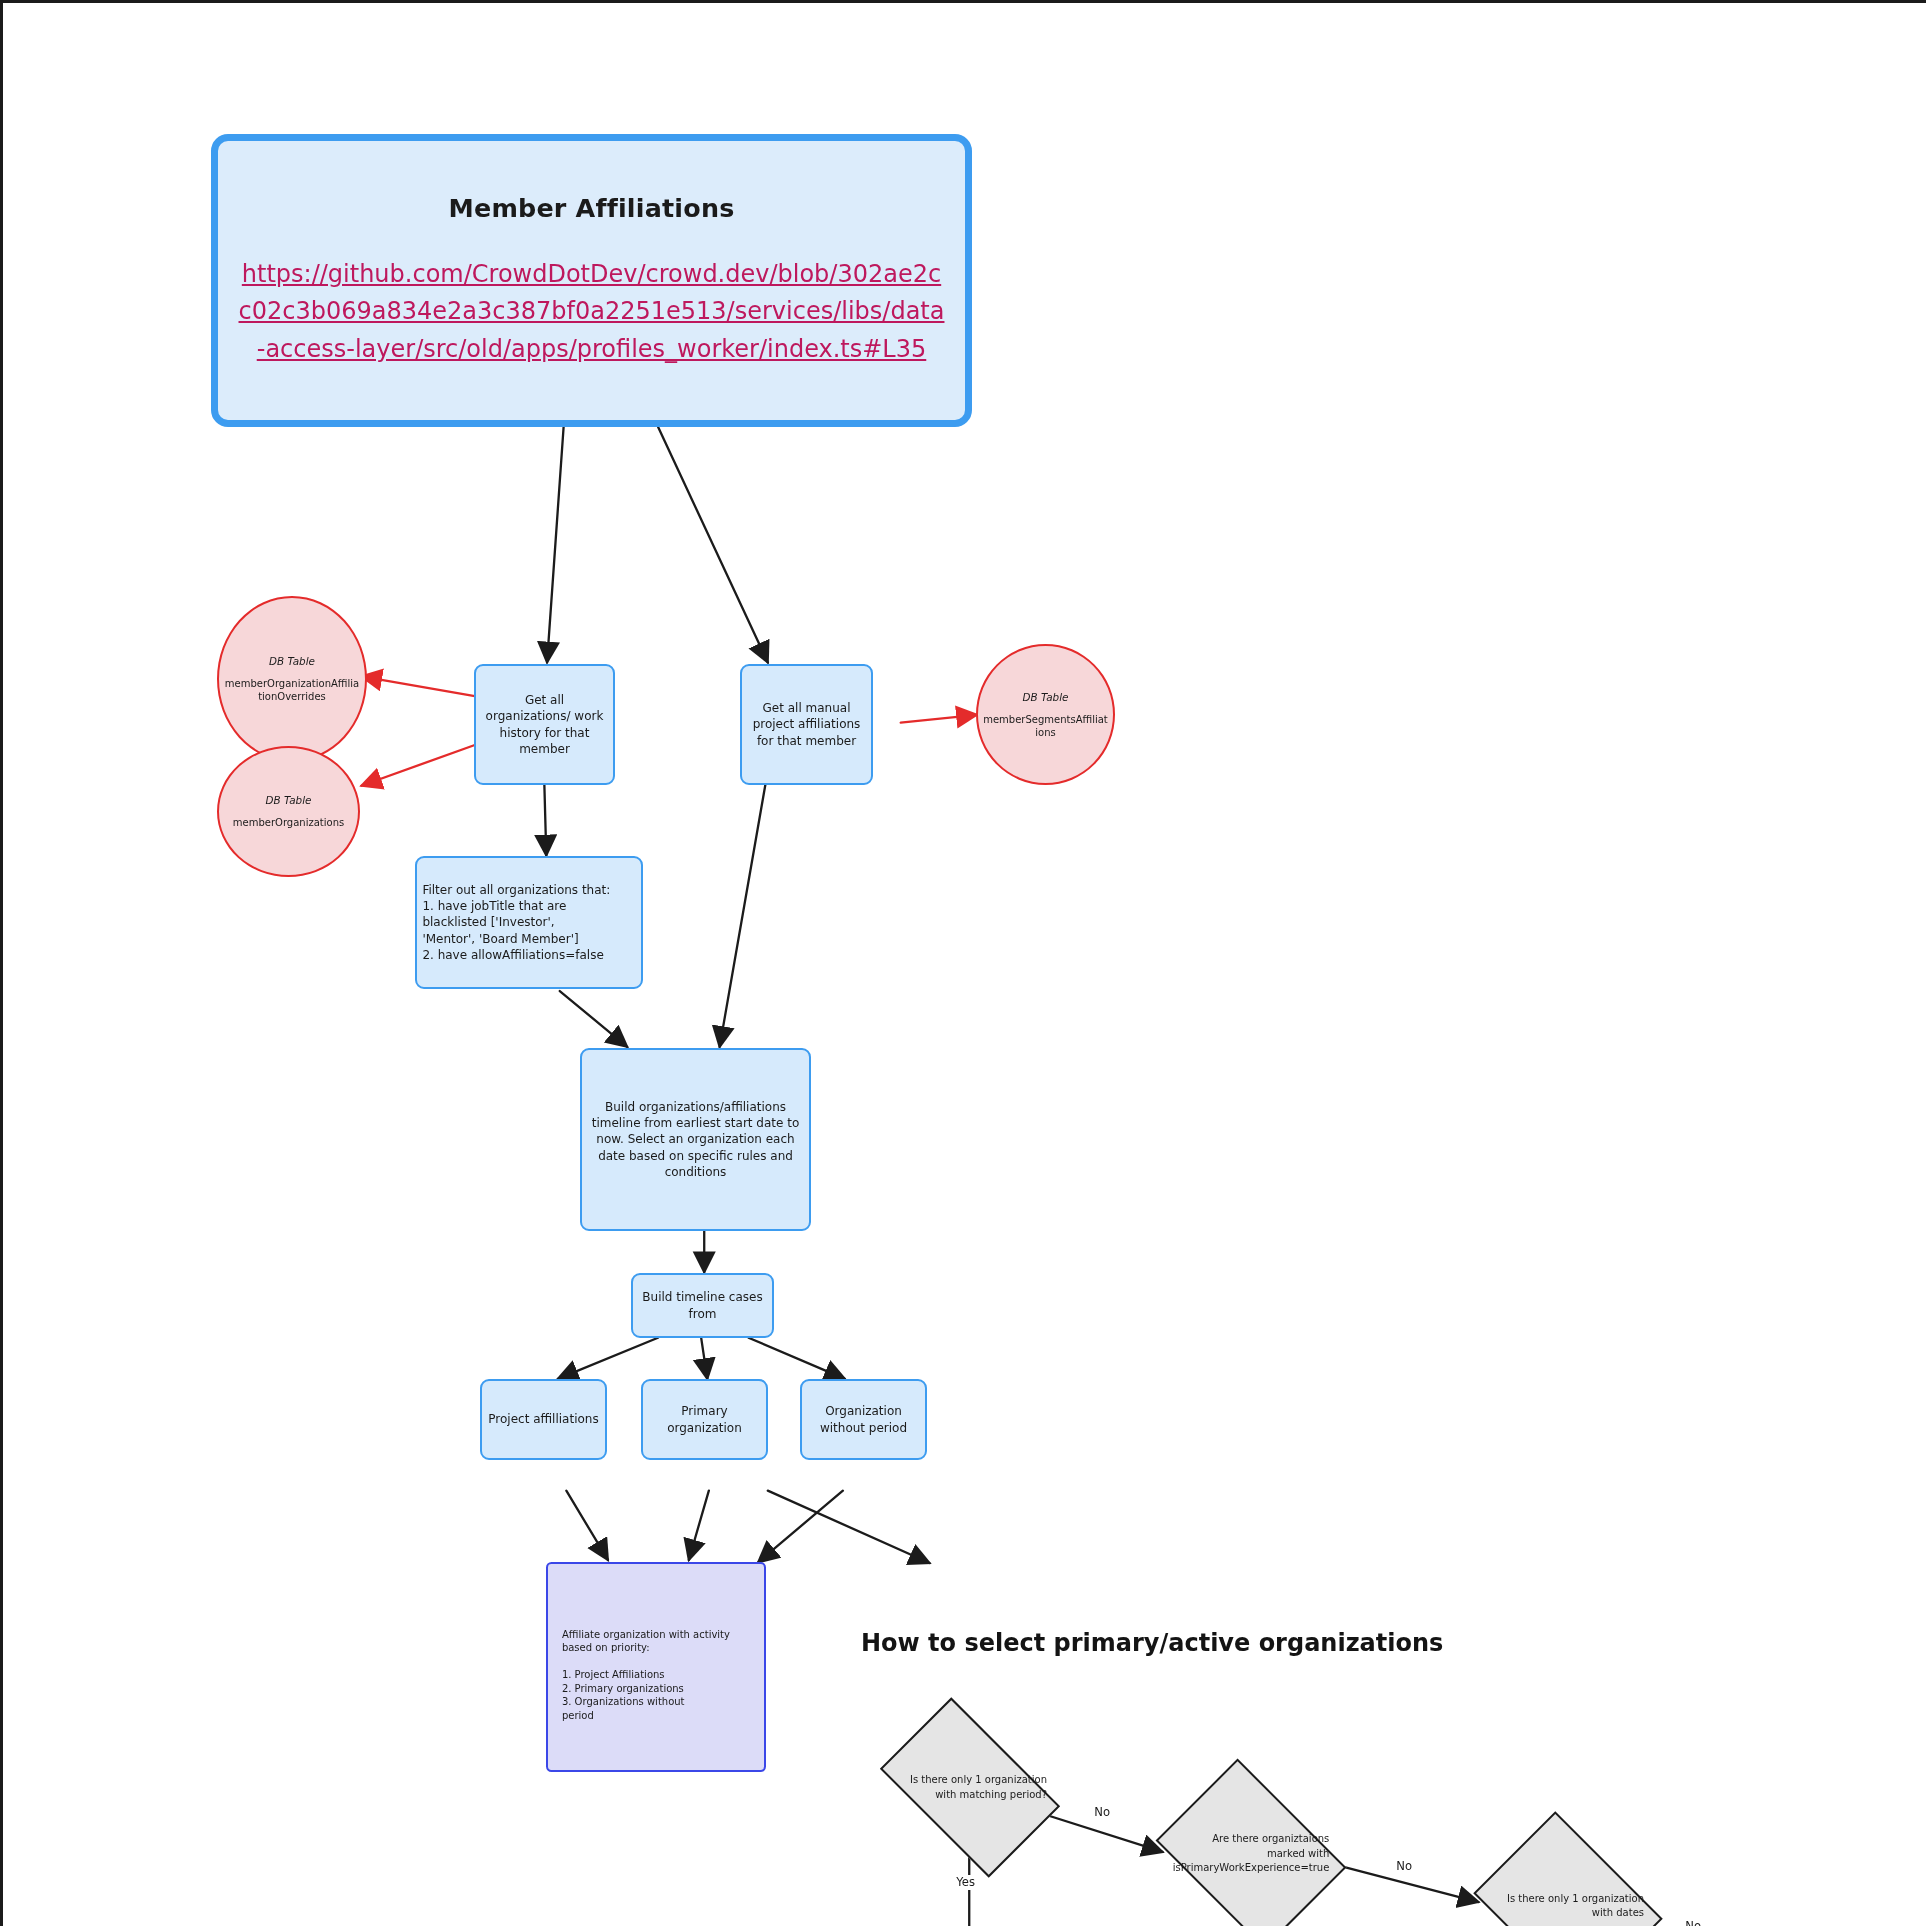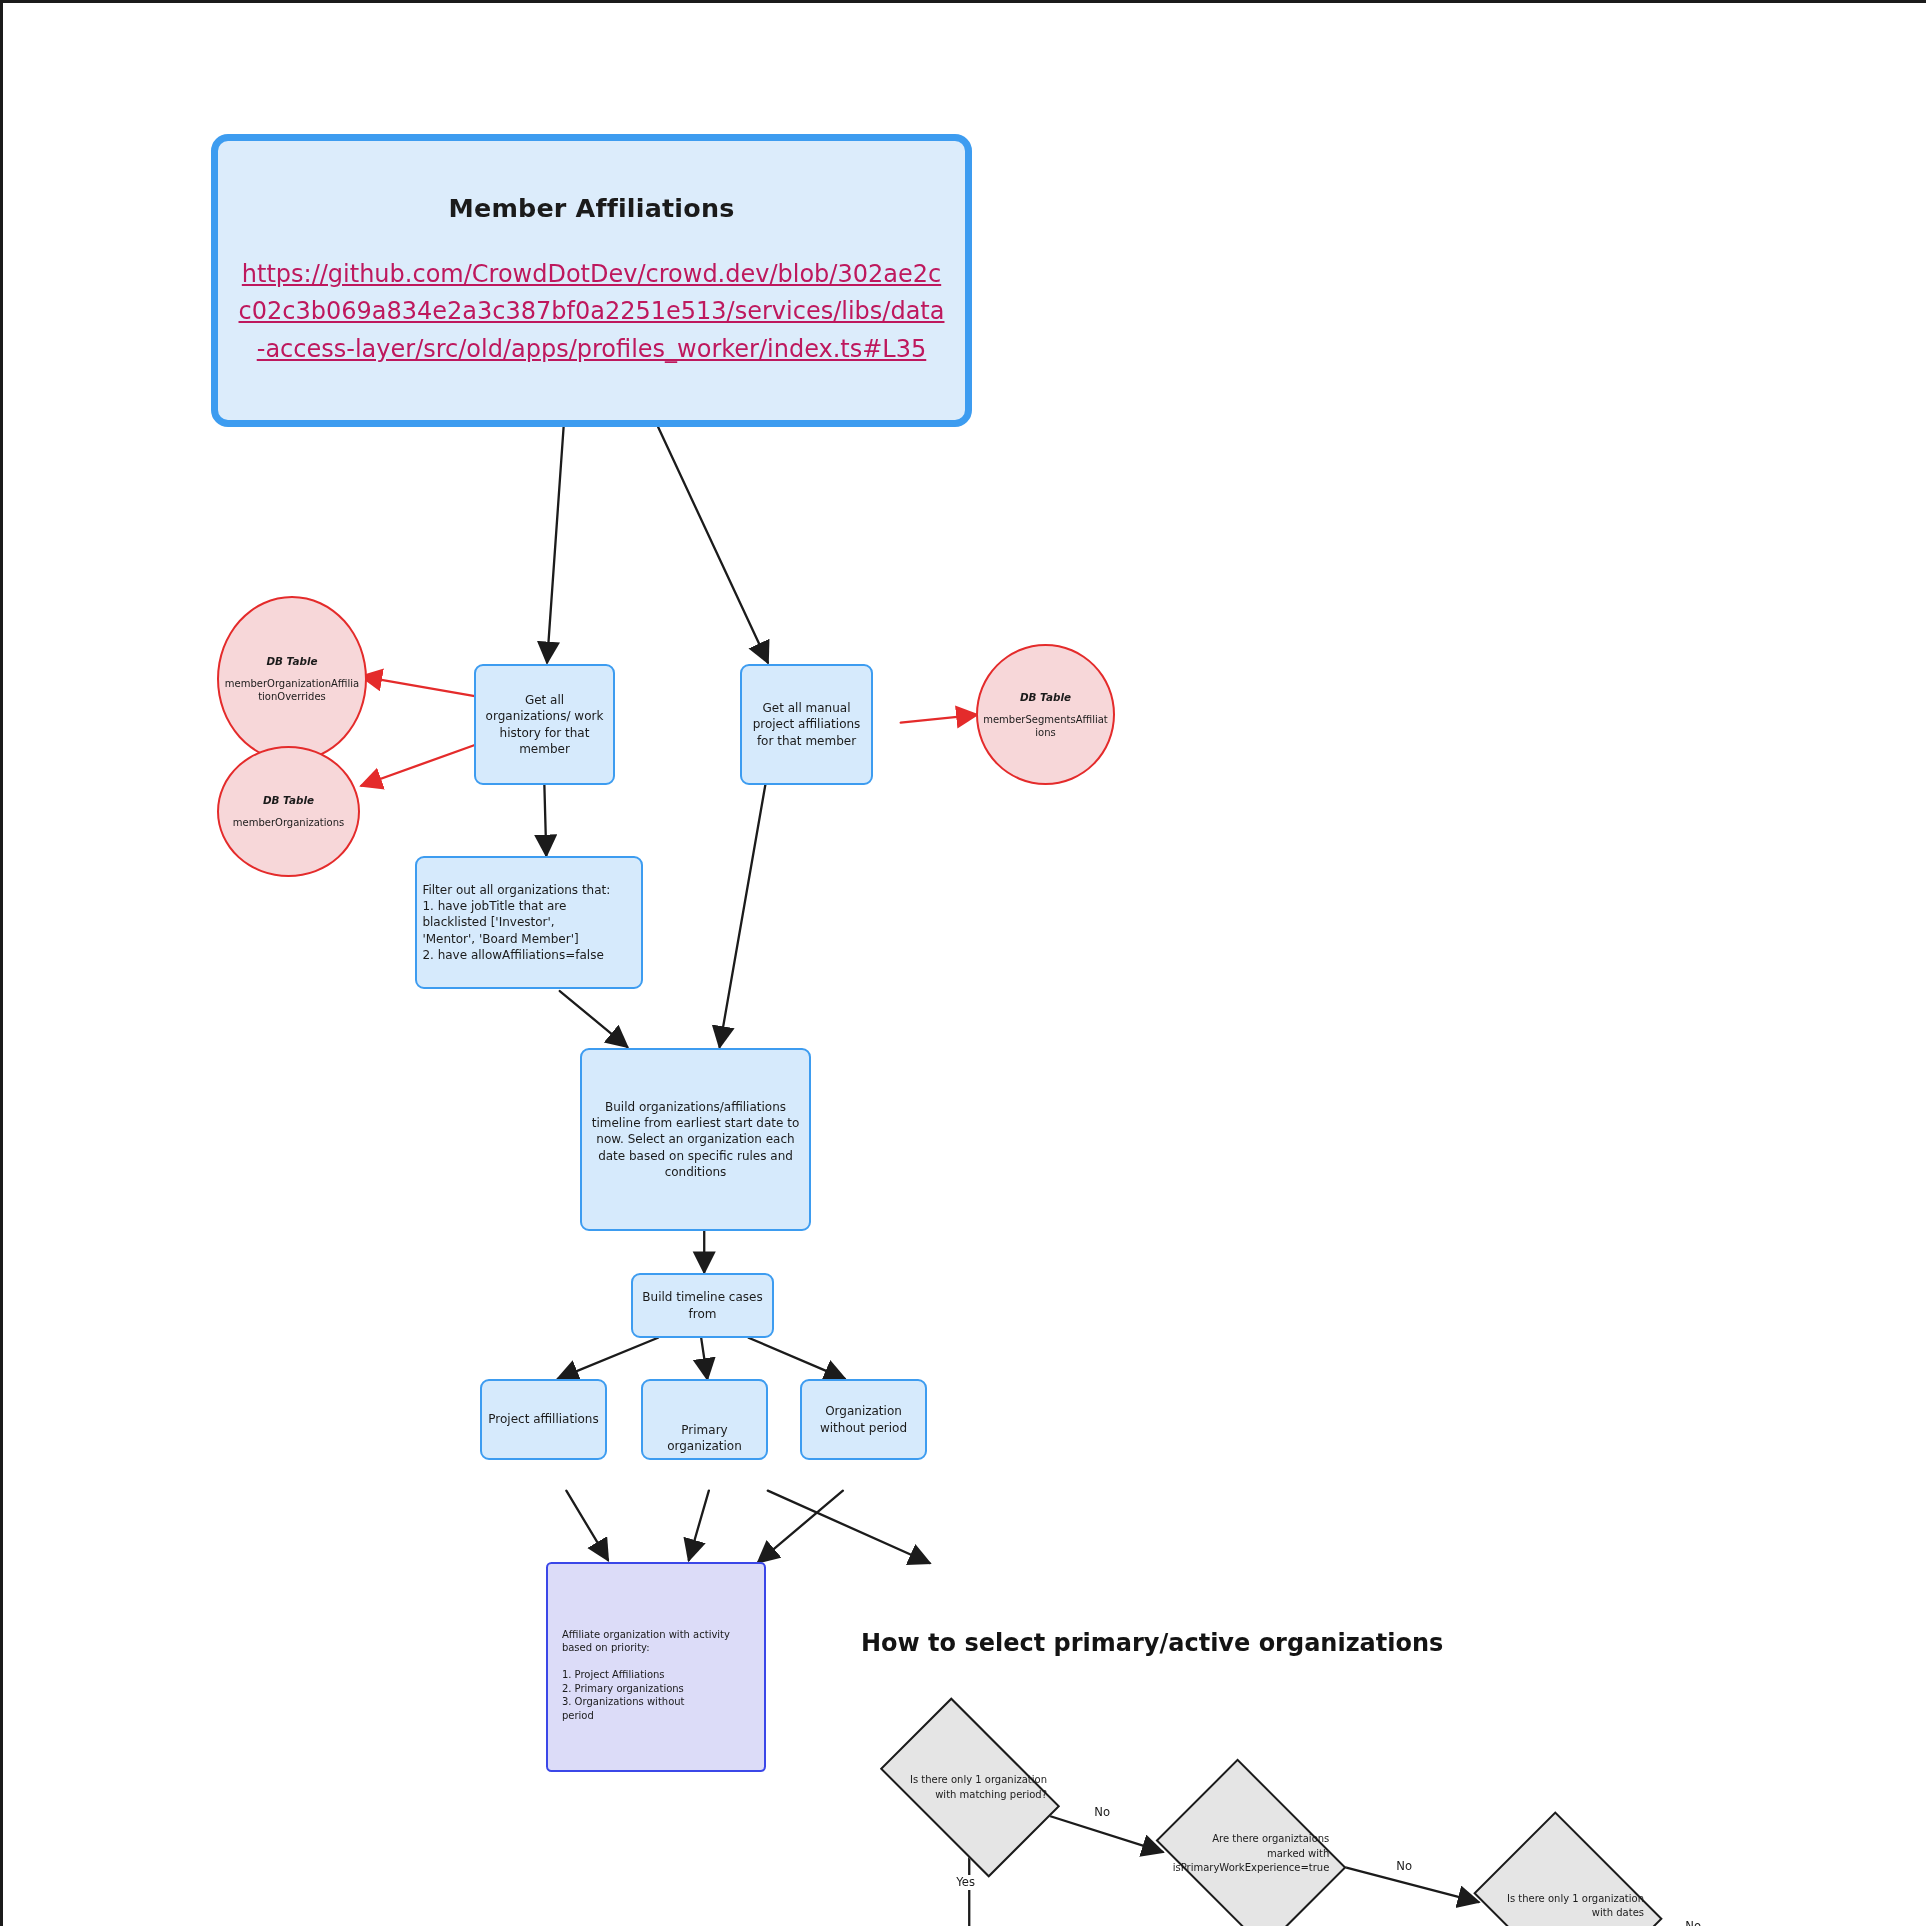--- a/index.html
+++ b/index.html
@@ -30,21 +30,21 @@
   
   .term{
     background:#dcdcf8;border:2.7px solid #3b47e8;border-radius:5.4px;
     font-size:10px;padding:3.9px 5.4px;
   }
   
   .db{
     background:#f7d7d9;border:2.7px solid #e42b2b;border-radius:50%;
     flex-direction:column;padding:3.9px 4.6px;
   }
-  .db .dbhdr{font-weight:bold;font-style:italic;font-size:10.4px;margin-bottom:10px;}
+  .db .dbhdr{font-weight:normal;font-style:italic;font-size:10.4px;margin-bottom:10px;}
   .db .dbname{font-size:10px;line-height:1.3;word-break:break-all;}
 
   
   .diamond{position:absolute;}
   .diamond .shape{position:absolute;inset:0;background:#e5e5e5;border:2.3px solid #1b1b1b;
     transform:rotate(45deg);box-sizing:border-box;}
   .diamond .dtxt{position:absolute;inset:0;display:flex;align-items:center;justify-content:center;
     text-align:right;font-size:10px;line-height:1.45;white-space:pre-line;color:#1b1b1b;}
 
   
@@ -171,21 +171,21 @@
   </div>
 
   <div class="node proc" style="left:628px;top:1270px;width:143px;height:65px;">
     <div class="txt">Build timeline cases from</div>
   </div>
 
   <div class="node proc" style="left:477px;top:1376px;width:127px;height:81px;">
     <div class="txt">Project affilliations</div>
   </div>
 
-  <div class="node proc" style="left:638px;top:1376px;width:127px;height:81px;align-items:flex-end;">
+  <div class="node proc" style="left:638px;top:1376px;width:127px;height:81px;">
     <div class="txt">Primary organization</div>
   </div>
 
   <div class="node proc" style="left:797px;top:1376px;width:127px;height:81px;">
     <div class="txt">Organization without period</div>
   </div>
 
   <div class="node term" style="left:543px;top:1559px;width:220px;height:210px;justify-content:flex-start;">
     <div class="txt" style="text-align:left;padding-left:8.5px;margin-top:16px;">Affiliate organization with activity based on priority:
 

